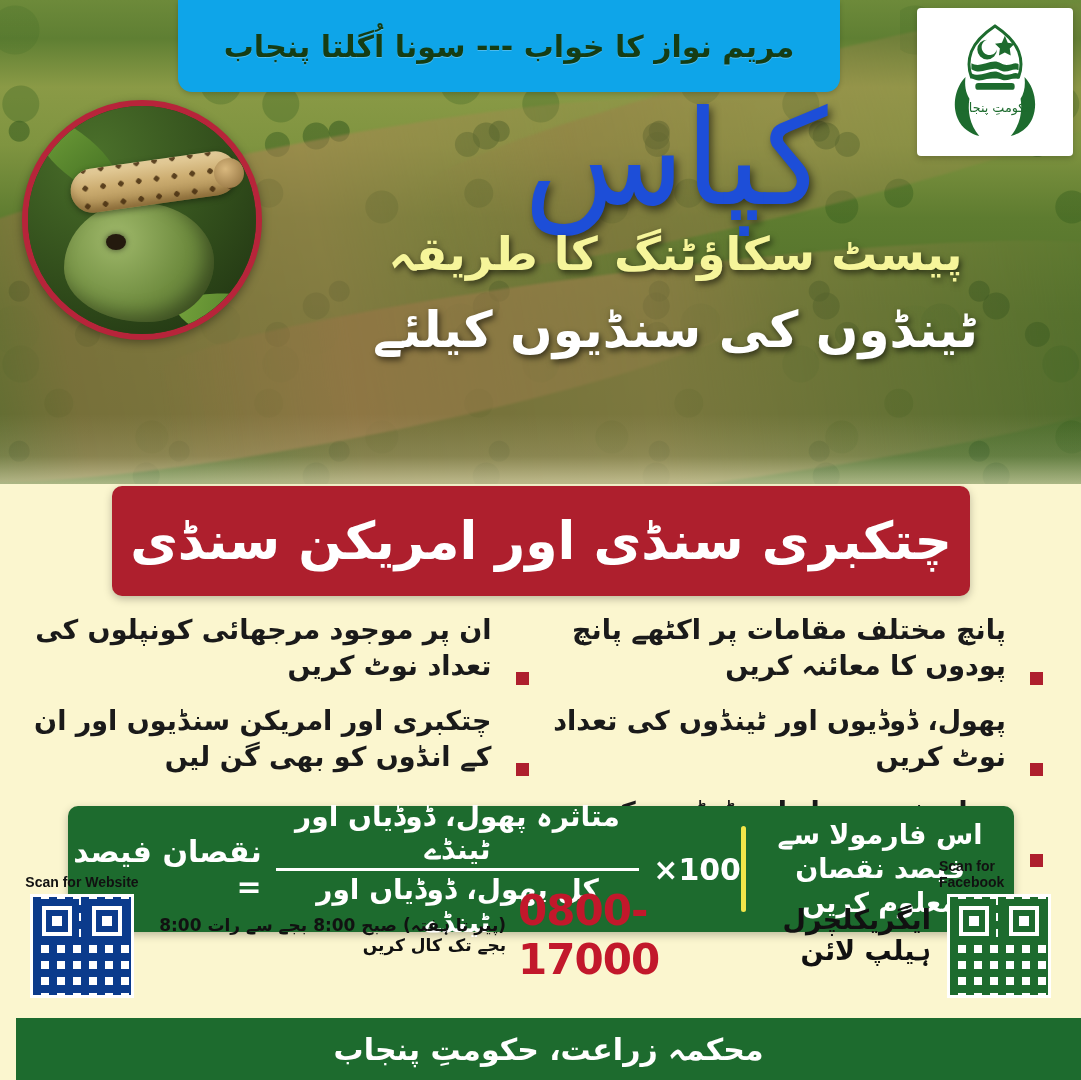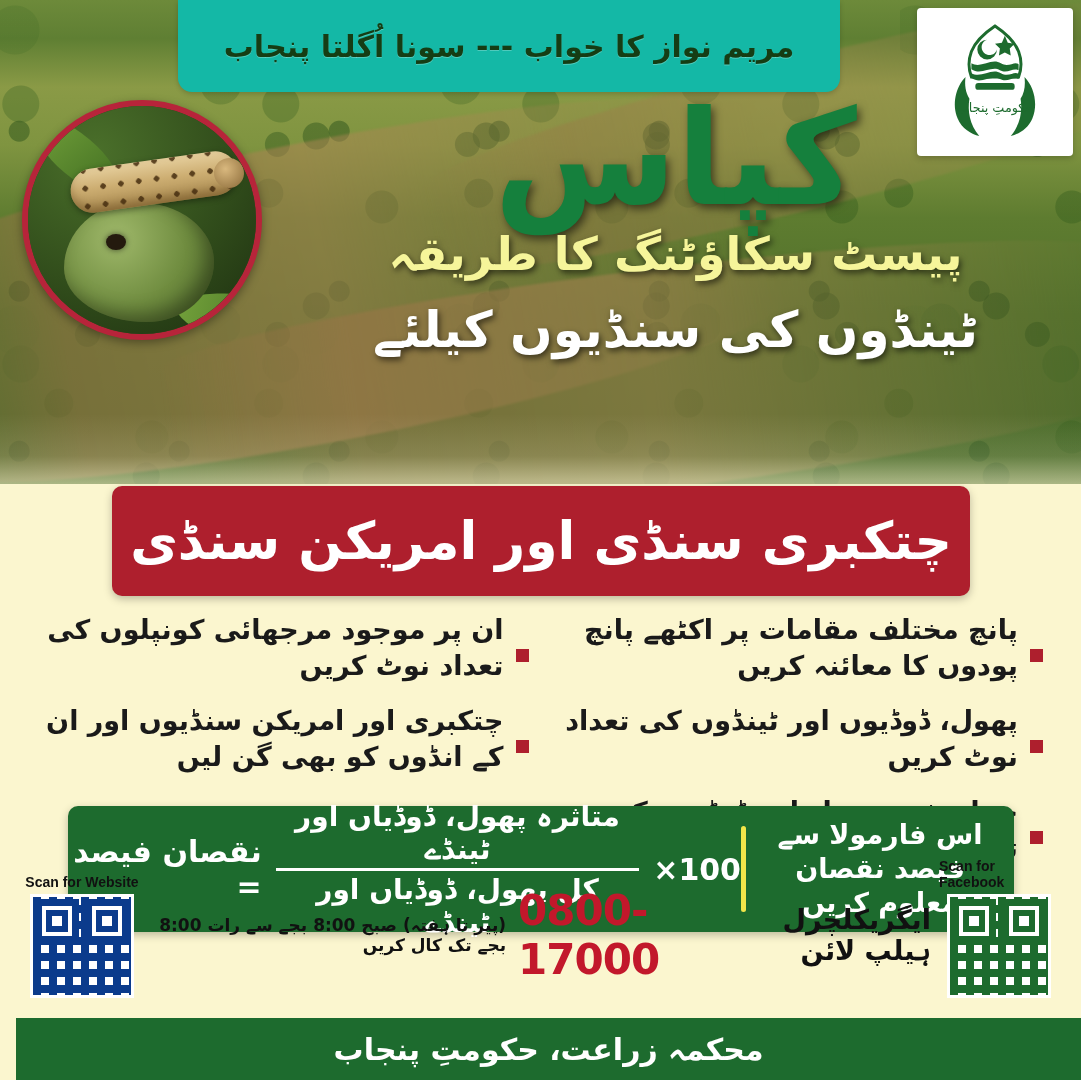--- a/index.html
+++ b/index.html
@@ -51,21 +51,21 @@
   .photo-fade {
     position: absolute; left: 0; right: 0; bottom: 0; height: 70px;
     background: linear-gradient(180deg, rgba(251,246,207,0) 0%, rgba(251,246,207,.15) 60%, rgba(251,246,207,.55) 100%);
   }
 
   
   .top-banner {
     position: absolute;
     top: 0; left: 178px;
     width: 662px; height: 92px;
-    background: #14b8a6;
+    background: #0ea5e9;
     border-bottom-left-radius: 14px;
     border-bottom-right-radius: 14px;
     display: flex; align-items: center; justify-content: center;
     box-shadow: 0 2px 5px rgba(0,0,0,.18);
   }
   .top-banner span {
     color: #153d14;
     font-size: 30px;
     font-weight: bold;
     letter-spacing: .5px;
@@ -145,23 +145,23 @@
   .leaf.l2 { left: 150px; top: 178px; width: 120px; height: 66px; transform: rotate(-15deg); }
 
   
   .hero-text {
     position: absolute;
     top: 96px; right: 0; left: 270px;
     text-align: center;
     direction: rtl;
   }
   .hero-kapas {
-    color: #15803d;
+    color: #1d4ed8;
     font-size: 132px;
-    font-weight: bold;
+    font-weight: normal;
     line-height: .95;
     text-shadow: 3px 4px 8px rgba(0,0,0,.55);
   }
   .hero-line2 {
     margin-top: 6px;
     color: #f6f59a;
     font-size: 46px;
     font-weight: bold;
     text-shadow: 2px 3px 6px rgba(0,0,0,.6);
   }
@@ -193,21 +193,21 @@
 
   
   .bullets {
     position: absolute;
     top: 612px; left: 0; right: 0;
     padding: 0 26px;
     direction: rtl;
   }
   .bullet-row { display: flex; justify-content: space-between; margin-bottom: 18px; }
   .bullet {
-    display: flex; align-items: center; gap: 12px;
+    display: flex; align-items: flex-end; gap: 24px;
     width: 50%;
     padding-right: 12px;
   }
   .bullet .sq {
     flex: 0 0 auto;
     width: 13px; height: 13px;
     background: #ae1f2d;
     margin-top: 14px;
   }
   .bullet .txt {

